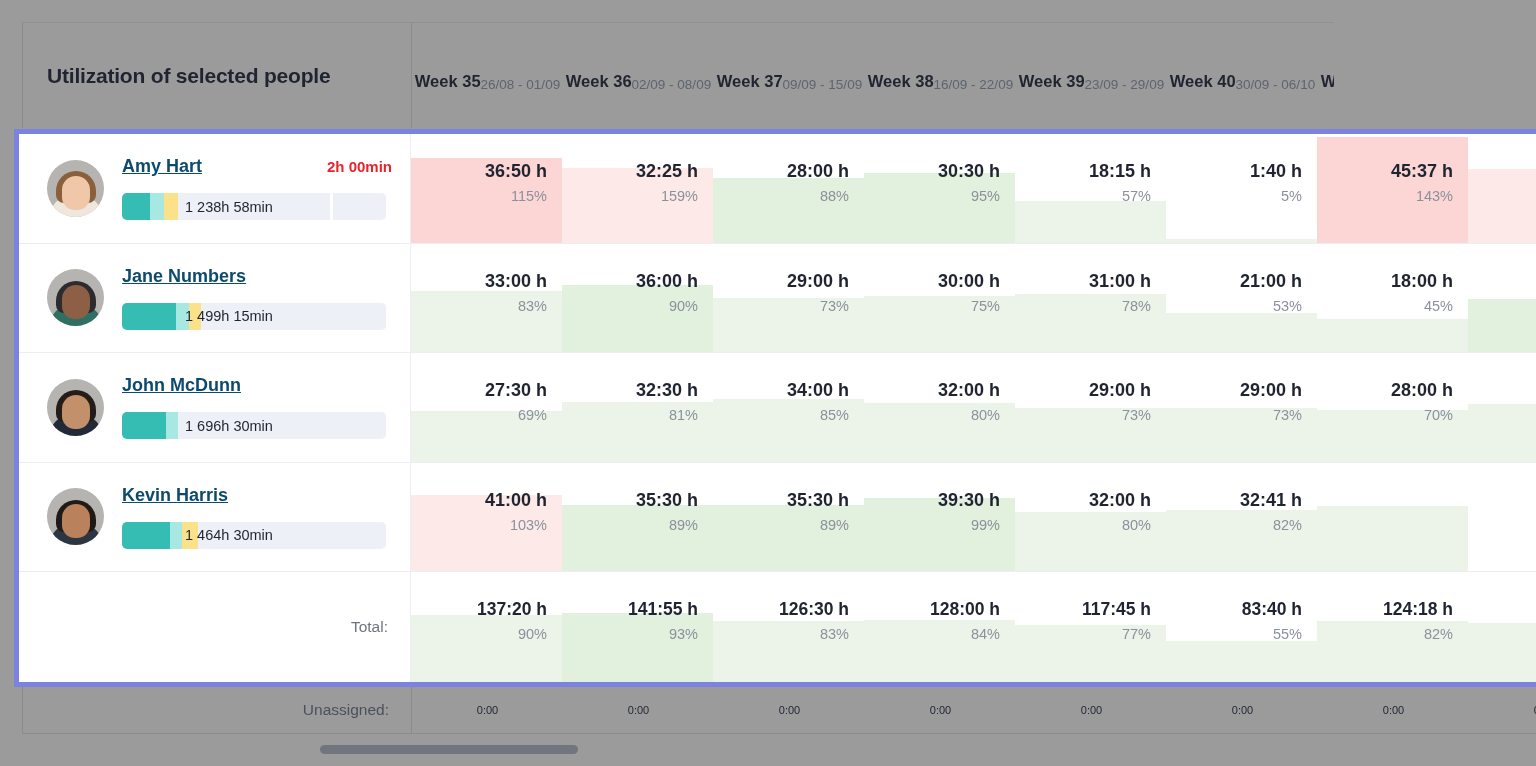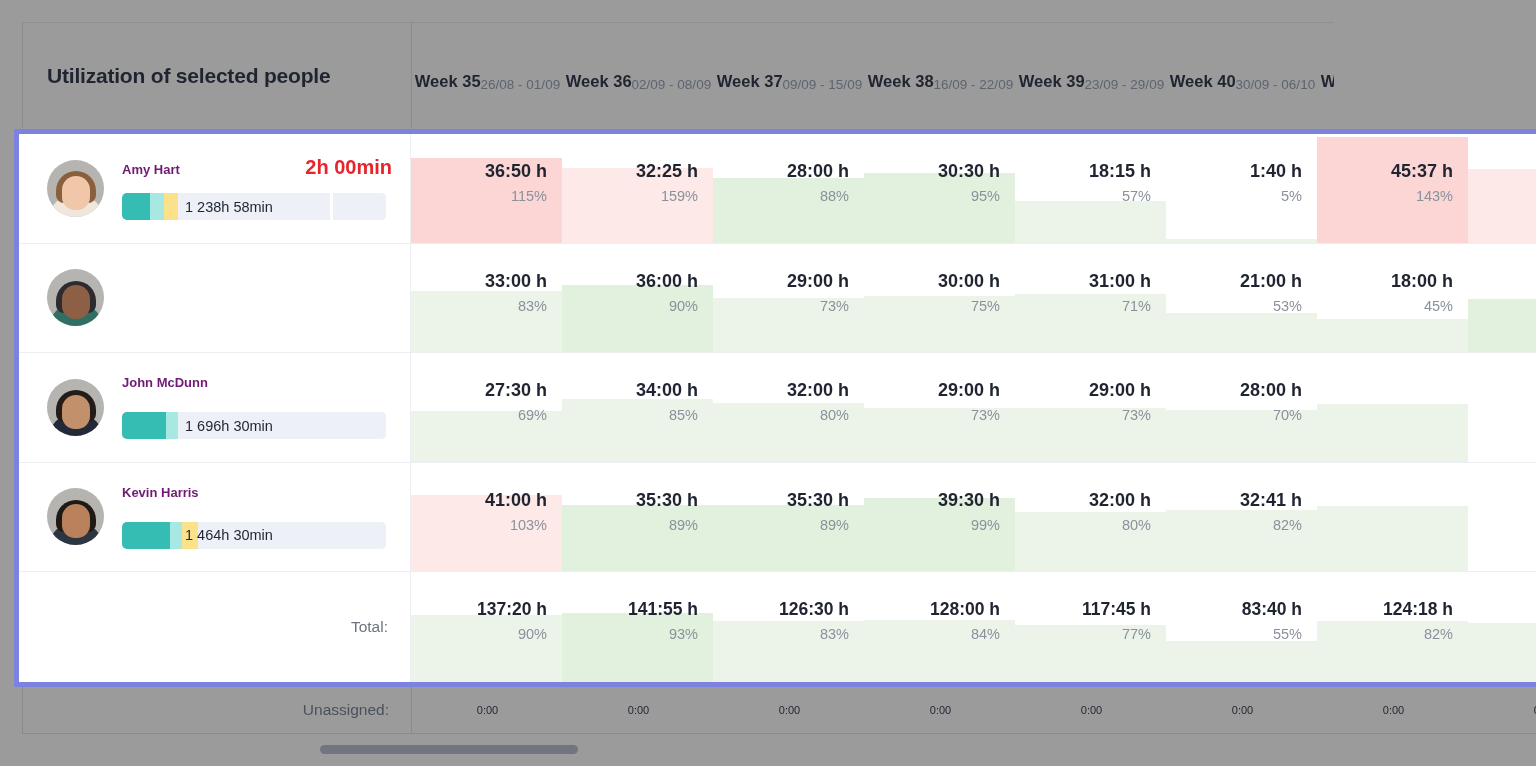--- a/index.html
+++ b/index.html
@@ -160,28 +160,29 @@
   }
 
   .person-top {
     display: flex;
     align-items: baseline;
     justify-content: space-between;
     height: 22px;
   }
 
   .person-name {
-    font-size: 13px;
+    font-size: 18px;
     font-weight: bold;
-    color: #701a75;
+    color: #0c4a6e;
     white-space: nowrap;
+    text-decoration: underline;
   }
 
   .person-overtime {
-    font-size: 20px;
+    font-size: 15px;
     font-weight: bold;
     color: #e8242a;
     white-space: nowrap;
   }
 
   .capacity-bar {
     margin-top: 15px;
     position: relative;
     height: 27px;
     width: 264px;
@@ -457,20 +458,33 @@
             </div>
           </div>
         </div>
         <div class="row">
           <div class="person-cell">
             <div class="avatar">
               <div class="body" style="background:#2f6f64"></div>
               <div class="hair" style="background:#2b2b30"></div>
               <div class="head" style="background:#8d5f44"></div>
             </div>
+            <div class="person-main">
+              <div class="person-top">
+                <span class="person-name">Jane Numbers</span>
+                <span class="person-overtime"></span>
+              </div>
+              <div class="capacity-bar">
+                <div class="seg seg-a" style="width:54px"></div>
+                <div class="seg seg-b" style="width:13px"></div>
+                <div class="seg seg-c" style="width:12px"></div>
+                <div class="seg-track"></div>
+                <div class="capacity-text">1 499h 15min</div>
+              </div>
+            </div>
           </div>
           <div class="week-cells">
             <div class="wcell">
               <div class="fill green-lite" style="height: 61px;"></div>
               <div class="vals">
                 <div class="hours">33:00 h</div>
                 <div class="pct">83%</div>
               </div>
             </div>
             <div class="wcell">
@@ -491,21 +505,21 @@
               <div class="fill green-lite" style="height: 56px;"></div>
               <div class="vals">
                 <div class="hours">30:00 h</div>
                 <div class="pct">75%</div>
               </div>
             </div>
             <div class="wcell">
               <div class="fill green-lite" style="height: 58px;"></div>
               <div class="vals">
                 <div class="hours">31:00 h</div>
-                <div class="pct">71%</div>
+                <div class="pct">78%</div>
               </div>
             </div>
             <div class="wcell">
               <div class="fill green-lite" style="height: 39px;"></div>
               <div class="vals">
                 <div class="hours">21:00 h</div>
                 <div class="pct">53%</div>
               </div>
             </div>
             <div class="wcell">
@@ -543,20 +557,27 @@
                 <div class="capacity-text">1 696h 30min</div>
               </div>
             </div>
           </div>
           <div class="week-cells">
             <div class="wcell">
               <div class="fill green-lite" style="height: 51px;"></div>
               <div class="vals">
                 <div class="hours">27:30 h</div>
                 <div class="pct">69%</div>
+              </div>
+            </div>
+            <div class="wcell">
+              <div class="fill green-lite" style="height: 60px;"></div>
+              <div class="vals">
+                <div class="hours">32:30 h</div>
+                <div class="pct">81%</div>
               </div>
             </div>
             <div class="wcell">
               <div class="fill green-lite" style="height: 63px;"></div>
               <div class="vals">
                 <div class="hours">34:00 h</div>
                 <div class="pct">85%</div>
               </div>
             </div>
             <div class="wcell">

